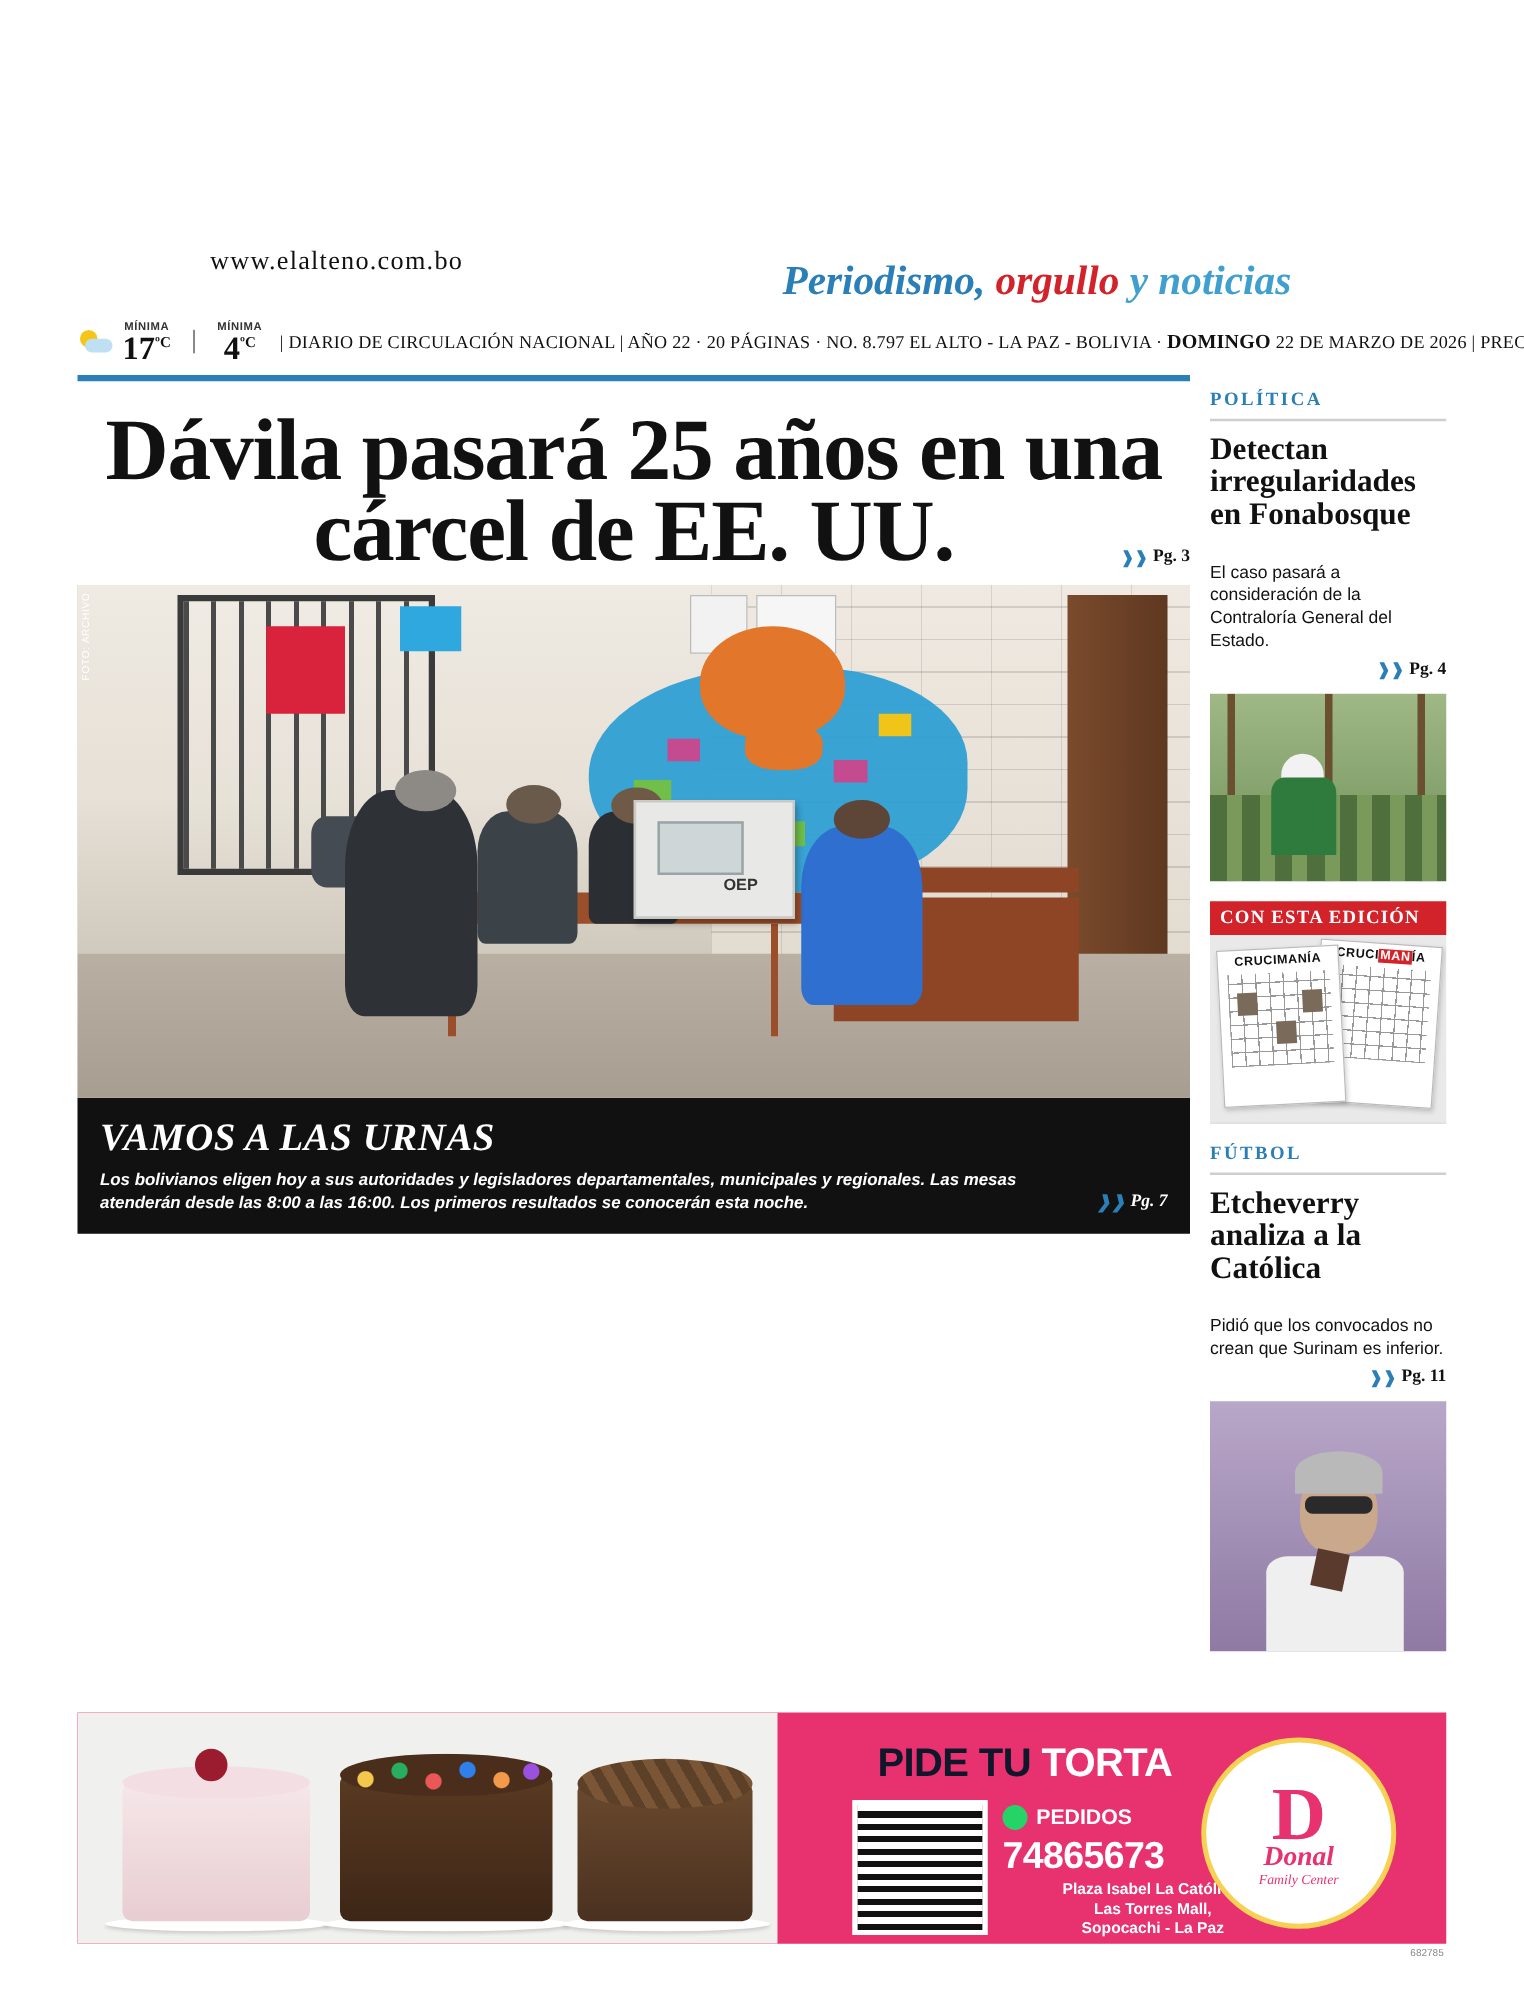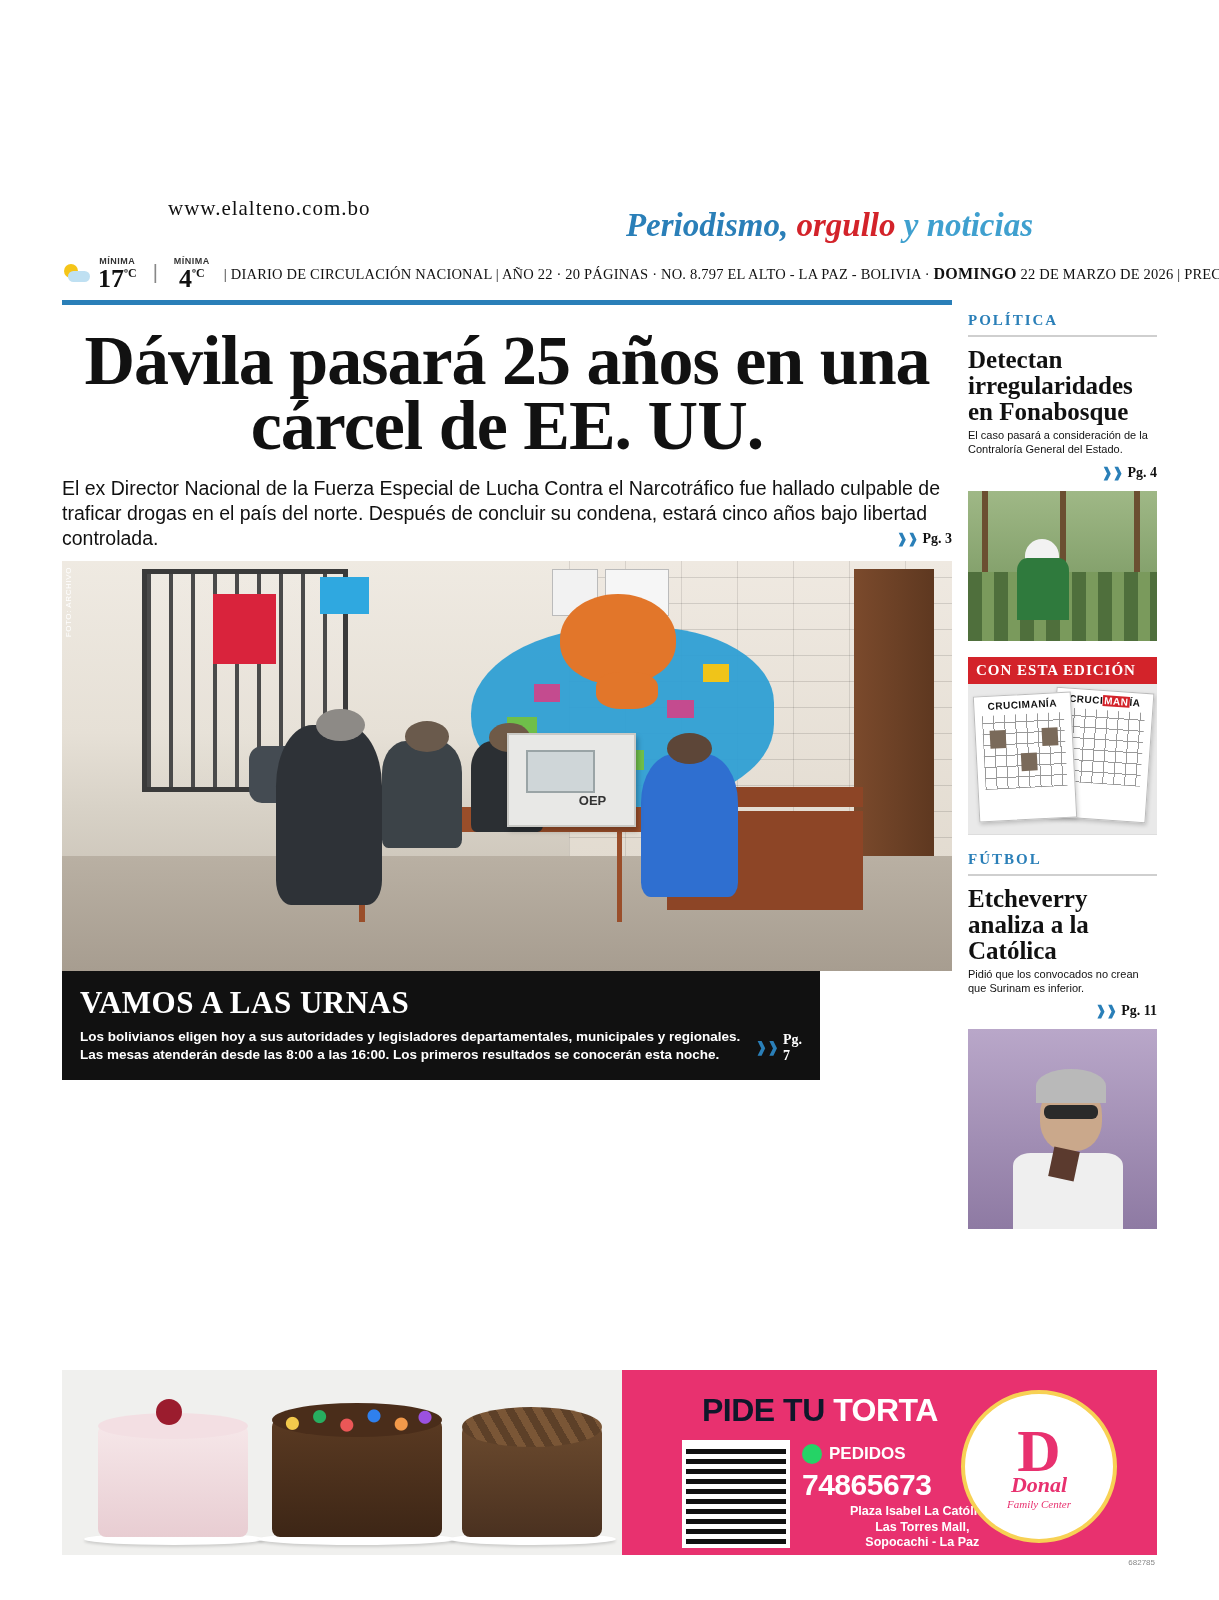--- a/index.html
+++ b/index.html
@@ -82,31 +82,31 @@
   .ph-p2{position:absolute;left:36%;top:44%;width:9%;height:26%;background:#3c4348;border-radius:30% 30% 8% 8%;}
   .ph-p2h{position:absolute;left:38.5%;top:39%;width:5%;height:7.5%;background:#6a5a4c;border-radius:50%;}
   .ph-p3{position:absolute;left:46%;top:44%;width:8%;height:22%;background:#2b2f33;border-radius:30% 30% 8% 8%;}
   .ph-p3h{position:absolute;left:48%;top:39.5%;width:4.6%;height:7%;background:#6f5a47;border-radius:50%;}
   .ph-p4{position:absolute;left:65%;top:47%;width:11%;height:35%;background:#2f6fd0;border-radius:34% 34% 10% 10%;}
   .ph-p4h{position:absolute;left:68%;top:42%;width:5%;height:7.5%;background:#5d4638;border-radius:50%;}
   .ph-bench{position:absolute;left:68%;top:61%;width:22%;height:24%;background:#8d4526;}
   .ph-bench2{position:absolute;left:68%;top:55%;width:22%;height:5%;background:#8d4526;}
   .ph-backpack{position:absolute;left:21%;top:45%;width:6%;height:14%;background:#444b52;border-radius:24%;}
 
-  .captionbar{width:758px;background:#111;color:#fff;padding:14px 18px 16px 18px;box-sizing:border-box;}
+  .captionbar{width:890px;background:#111;color:#fff;padding:14px 18px 16px 18px;box-sizing:border-box;font-style:italic;}
   .caption-title{font-family:"Liberation Serif",serif;font-weight:700;font-size:31px;letter-spacing:.5px;}
   .caption-text{font-size:13.5px;line-height:1.32;margin-top:7px;font-weight:700;max-width:790px;}
   .caption-row{display:flex;justify-content:space-between;align-items:flex-end;}
   .caption-pg{font-family:"Liberation Serif",serif;font-size:14px;font-weight:700;color:#fff;display:inline-flex;gap:4px;align-items:center;}
   .caption-pg .arrow{color:#2a7fb8;}
 
   
   .rail-sec{font-family:"Liberation Serif",serif;font-weight:700;font-size:15px;letter-spacing:2px;color:#2a7fb8;padding-bottom:6px;border-bottom:2px solid #cfcfcf;}
   .rail-head{font-family:"Liberation Serif",serif;font-weight:700;font-size:25px;line-height:1.04;margin-top:10px;}
-  .rail-body{font-size:11px;line-height:1.3;margin-top:3px;color:#111;}
+  .rail-body{font-size:14px;line-height:1.3;margin-top:23px;color:#111;}
   .rail-pg{margin-top:6px;text-align:right;}
   .rail-photo{margin-top:10px;width:189px;height:150px;background:linear-gradient(180deg,#9fb886,#6f8f58);position:relative;overflow:hidden;}
   .rail-photo .post{position:absolute;top:0;bottom:0;width:6px;background:#6b4f31;}
   .rail-photo .helmet{position:absolute;left:30%;top:32%;width:34px;height:20px;background:#f2f2f2;border-radius:18px 18px 0 0;}
   .rail-photo .worker{position:absolute;left:26%;top:45%;width:52px;height:62px;background:#2f7a3d;border-radius:20% 20% 0 0;}
   .rail-photo .beds{position:absolute;left:0;right:0;bottom:0;height:46%;background:repeating-linear-gradient(90deg,#4f6f3c 0 14px,#7a9a5c 14px 26px);}
 
   .edbar{margin-top:16px;background:#d3232a;color:#fff;font-family:"Liberation Serif",serif;font-weight:700;font-size:15px;letter-spacing:1px;padding:5px 8px;}
   .ed-img{width:189px;height:150px;background:#e9e9e9;position:relative;overflow:hidden;border-bottom:1px solid #ddd;}
   .ed-card{position:absolute;background:#fff;border:1px solid #bbb;box-shadow:1px 2px 4px rgba(0,0,0,.2);}
@@ -203,21 +203,20 @@
       
     </div>
   </div>
   <div class="ruleleft"></div>
 
   <div class="content">
     <div class="cols">
 
       <div class="left">
         <div class="headline">Dávila pasará 25 años en una cárcel de EE. UU.</div>
-        <div class="standfirst">El ex Director Nacional de la Fuerza Especial de Lucha Contra el Narcotráfico fue hallado culpable de traficar drogas en el país del norte. Después de concluir su condena, estará cinco años bajo libertad controlada.</div>
         <div class="standfirst-row">
           <span class="pgref">
             <span class="arrow">❱❱</span>
             <span>Pg. 3</span>
           </span>
         </div>
 
         <div class="photo">
           <div class="ph-wall"></div>
           <div class="ph-brick"></div>

